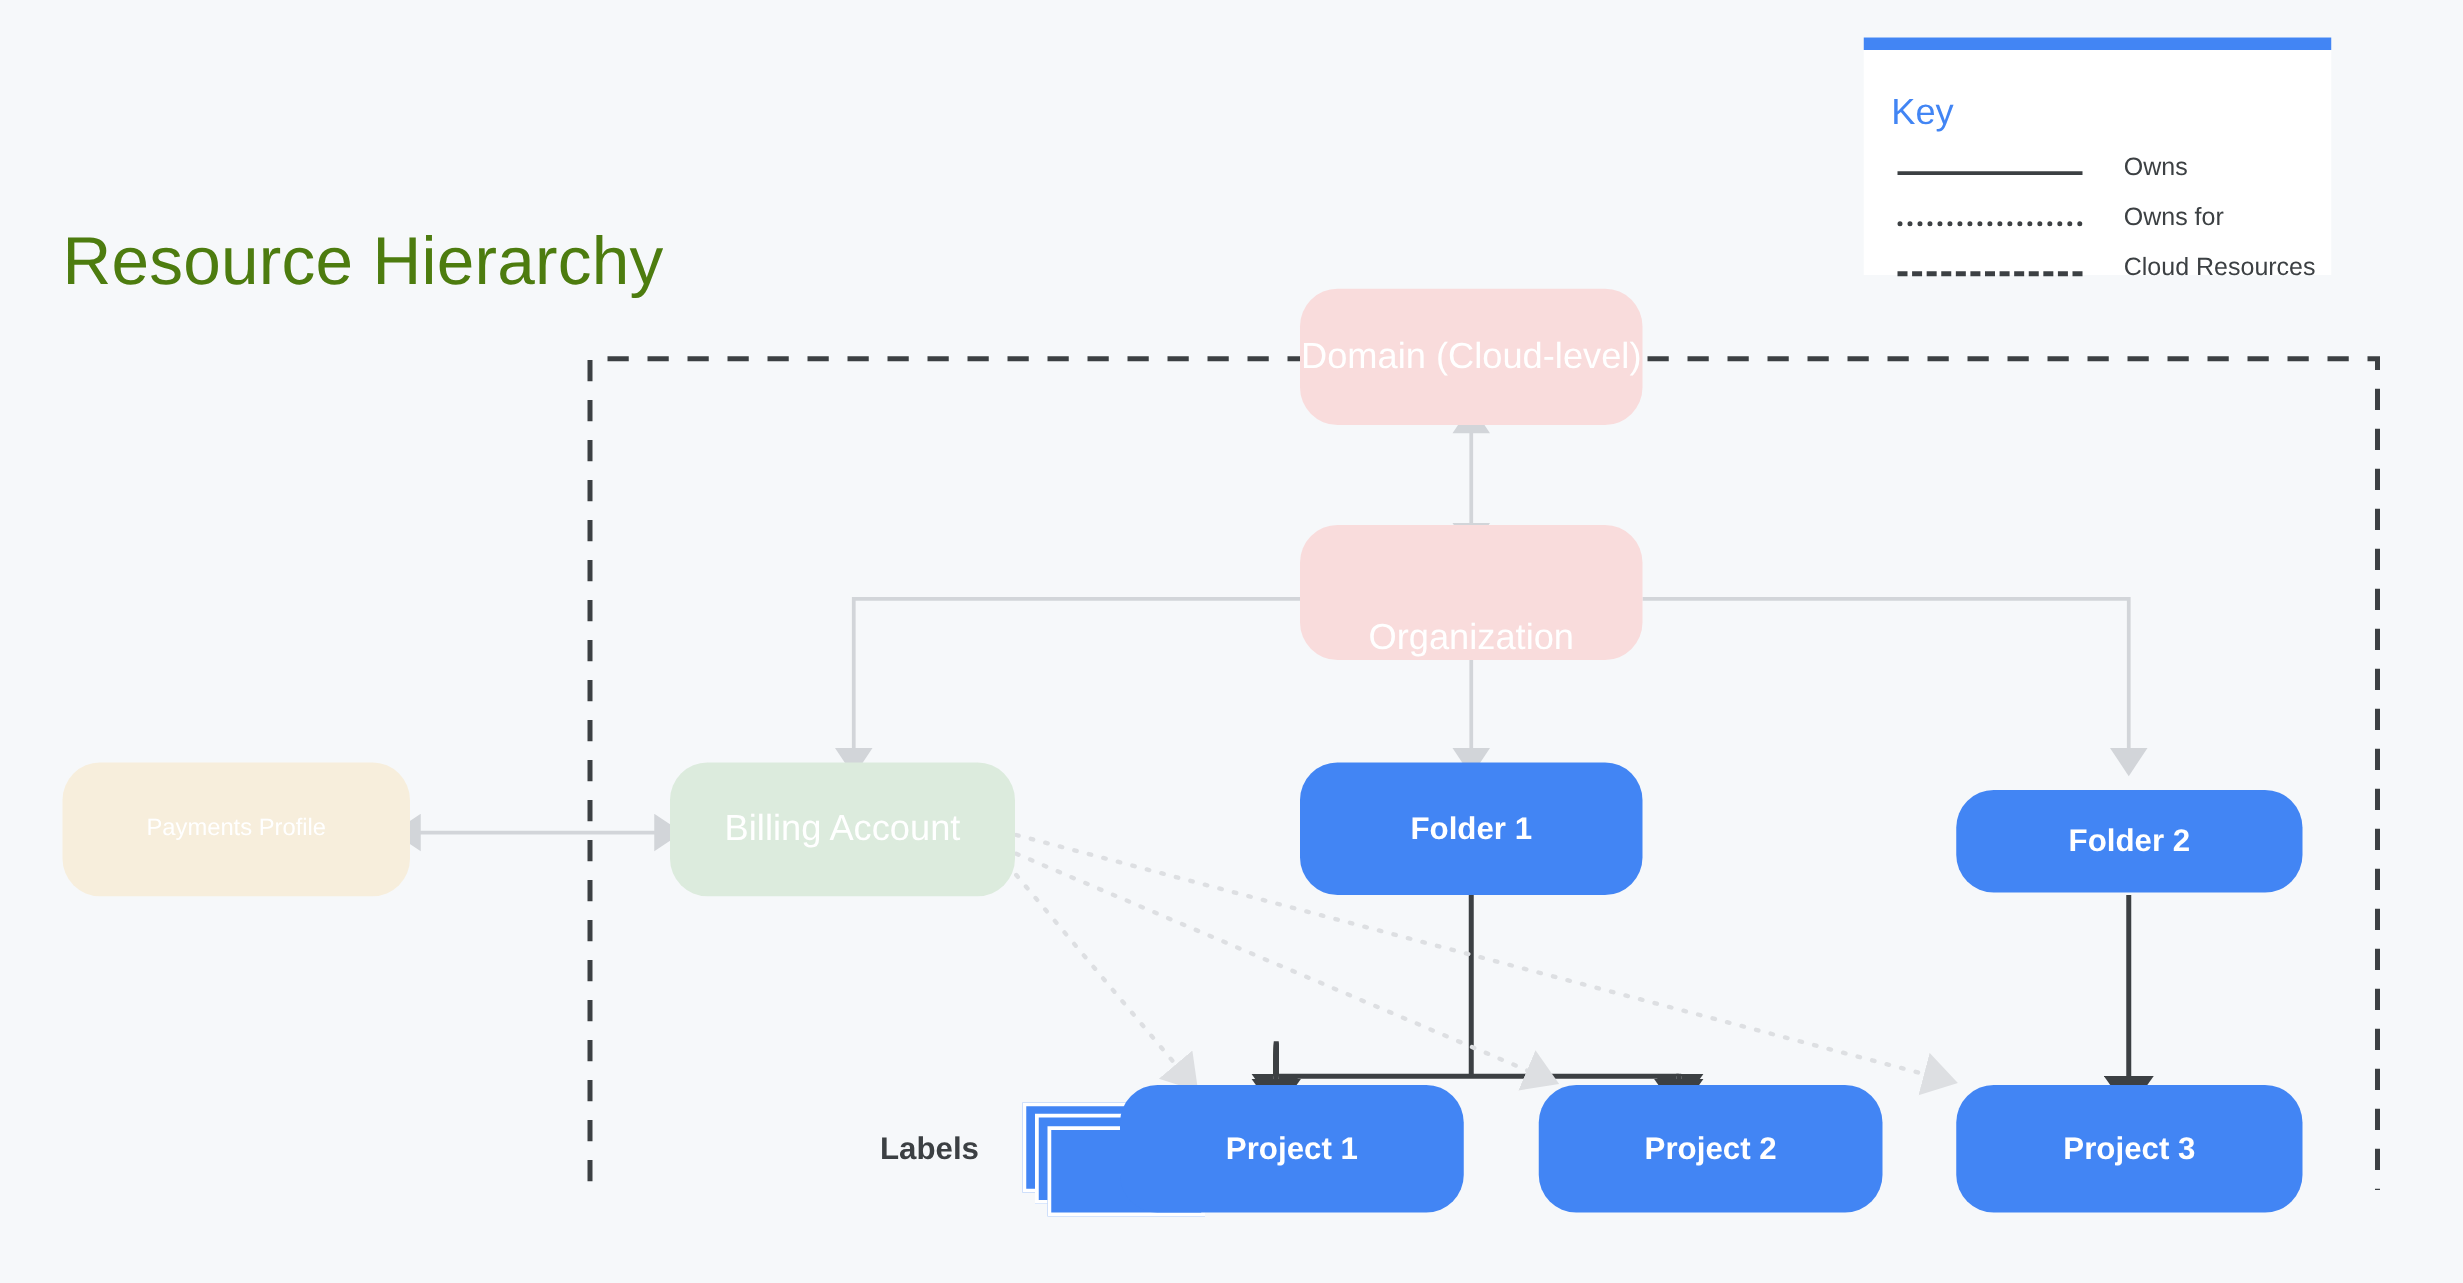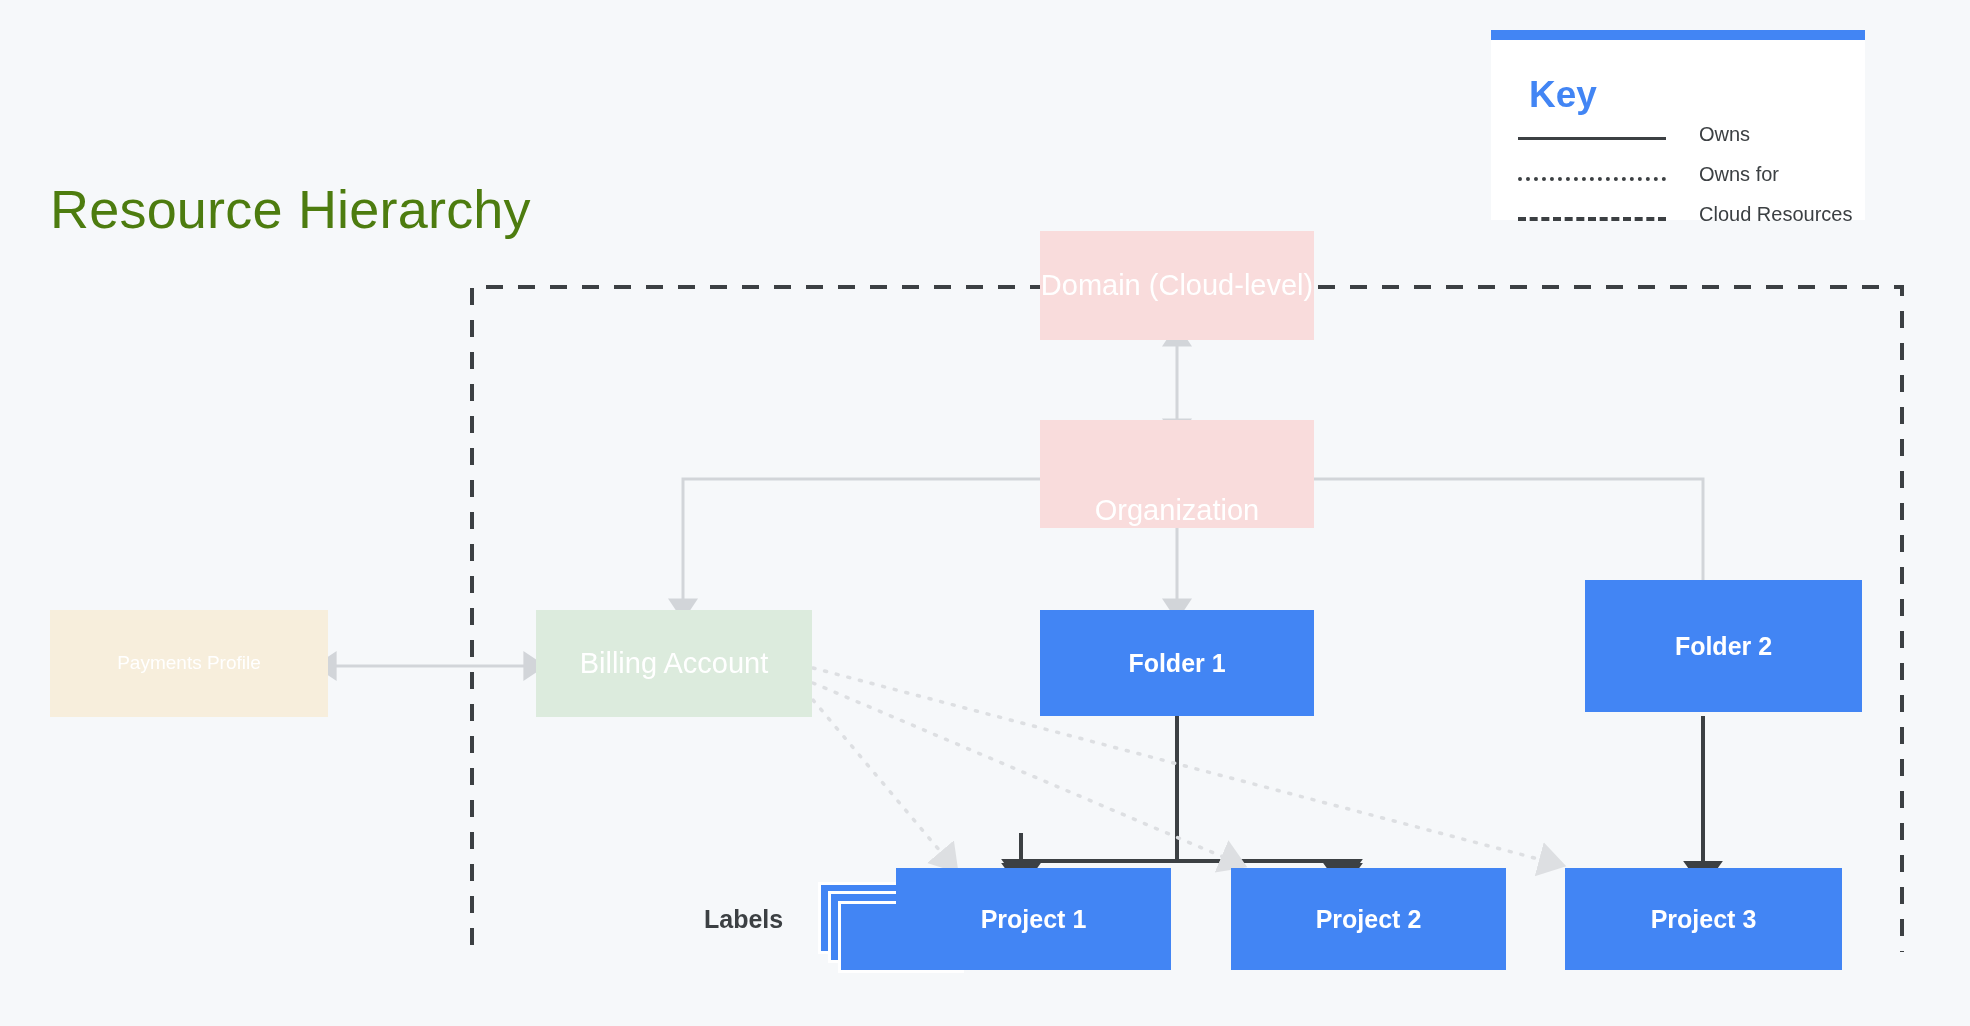--- a/index.html
+++ b/index.html
@@ -29,20 +29,21 @@
     pointer-events: none;
   }
   .node {
     position: absolute;
     display: flex;
     align-items: center;
     justify-content: center;
     box-sizing: border-box;
     text-align: center;
     line-height: 1.2;
+    border-radius: 30px;
   }
   .node-pink {
     background: #f9dcdc;
     color: #ffffff;
     font-size: 29px;
     font-weight: 400;
   }
   .node-cream {
     background: #f7eedc;
     color: #ffffff;
@@ -99,24 +100,24 @@
   #key-accent {
     position: absolute;
     left: 0;
     top: 0;
     width: 374px;
     height: 10px;
     background: #4285f4;
   }
   #key-title {
     position: absolute;
-    left: 38px;
+    left: 22px;
     top: 44px;
-    font-size: 37px;
-    font-weight: bold;
+    font-size: 29px;
+    font-weight: normal;
     color: #4285f4;
   }
   .key-row {
     position: absolute;
     left: 0;
     width: 374px;
     height: 34px;
   }
   .key-sample {
     position: absolute;
@@ -267,21 +268,21 @@
   </div>
 
   <div class="node node-green" style="left:536px; top:610px; width:276px; height:107px;">
     <span>Billing Account</span>
   </div>
 
   <div class="node node-blue" style="left:1040px; top:610px; width:274px; height:106px;">
     <span>Folder 1</span>
   </div>
 
-  <div class="node node-blue" style="left:1565px; top:580px; width:277px; height:132px;margin-left:20px;">
+  <div class="node node-blue" style="left:1565px; top:632px; width:277px; height:82px;">
     <span>Folder 2</span>
   </div>
 
   <div id="labels-text">Labels</div>
   <div class="label-card" style="left:818px; top:882px; width:126px; height:72px;"></div>
   <div class="label-card" style="left:828px; top:891px; width:126px; height:72px;"></div>
   <div class="label-card" style="left:838px; top:901px; width:126px; height:72px;"></div>
 
   <div class="node node-blue" style="left:896px; top:868px; width:275px; height:102px;">
     <span>Project 1</span>

